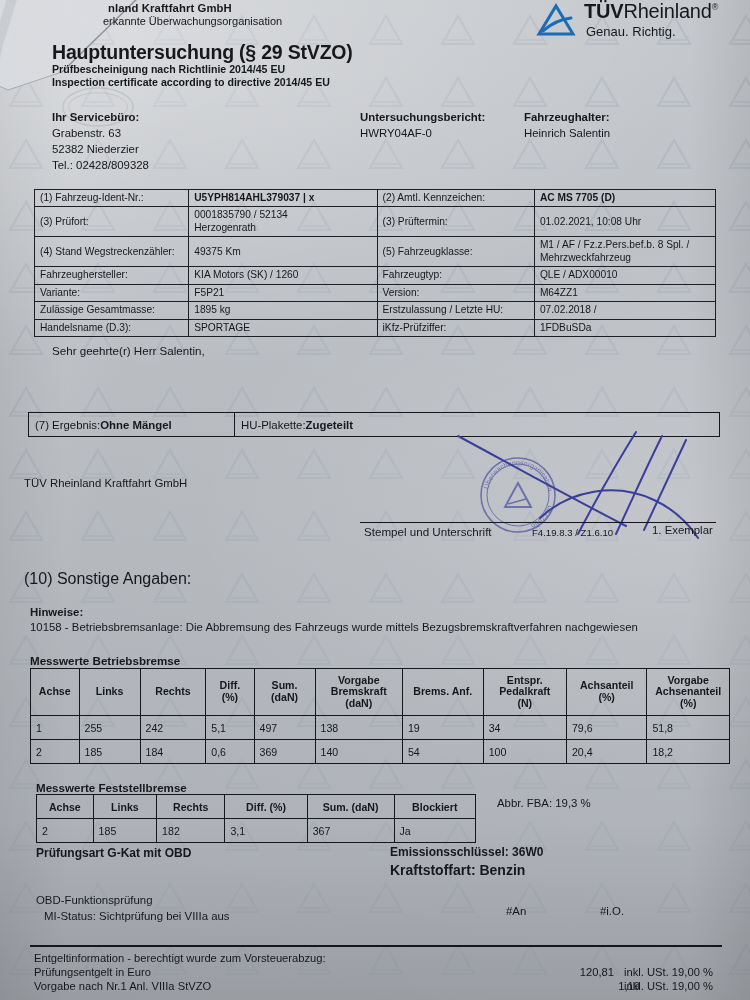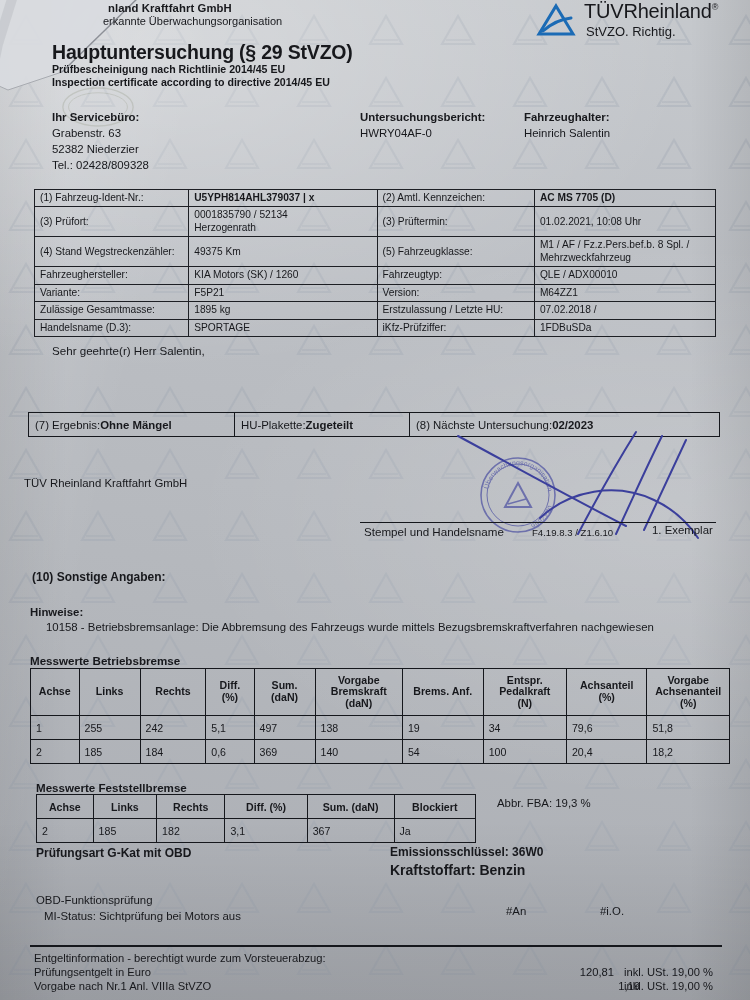--- a/index.html
+++ b/index.html
@@ -34,21 +34,21 @@
   #fold{position:absolute;left:-10px;top:-14px;width:210px;height:150px;pointer-events:none;}
 
   .wrap{position:absolute;inset:0;}
 
   
   .org{position:absolute;left:108px;top:2px;font-size:11.3px;font-weight:bold;letter-spacing:.1px;}
   .org2{position:absolute;left:103px;top:15px;font-size:11px;}
   .logo{position:absolute;left:536px;top:2px;width:210px;height:40px;}
   .logo-tri{position:absolute;left:0;top:1px;}
   .logo-name{position:absolute;left:48px;top:-2px;font-size:20px;letter-spacing:-.2px;white-space:nowrap;}
-  .logo-name b{font-weight:normal;}
+  .logo-name b{font-weight:bold;}
   .logo-reg{font-size:9px;vertical-align:super;}
   .logo-slogan{position:absolute;left:50px;top:22px;font-size:13px;}
 
   h1.title{position:absolute;left:52px;top:41px;margin:0;font-size:19.5px;font-weight:bold;letter-spacing:-.2px;}
   .sub1{position:absolute;left:52px;top:63px;font-size:10.6px;font-weight:bold;}
   .sub2{position:absolute;left:52px;top:76px;font-size:10.6px;font-weight:bold;}
 
   .stamp-faint{position:absolute;left:60px;top:85px;width:76px;height:44px;opacity:.33;pointer-events:none;}
 
   .svc-t{position:absolute;left:52px;top:111px;font-size:11.4px;font-weight:bold;}
@@ -92,23 +92,23 @@
   .resp1{position:absolute;left:24px;top:461px;font-size:11.4px;}
   .resp2{position:absolute;left:24px;top:477px;font-size:11.4px;}
   .sig-line{position:absolute;left:360px;top:522px;width:356px;height:1.4px;background:#14161b;}
   .sig-cap{position:absolute;left:364px;top:525px;font-size:11.6px;}
   .sig-code{position:absolute;left:532px;top:527px;font-size:9.6px;}
   .sig-exp{position:absolute;left:652px;top:524px;font-size:11.4px;}
   #signature{position:absolute;left:440px;top:430px;width:290px;height:110px;pointer-events:none;}
   #round-stamp{position:absolute;left:478px;top:455px;width:80px;height:80px;opacity:.62;pointer-events:none;}
 
   
-  .s10{position:absolute;left:24px;top:570px;font-size:12px;font-weight:bold;margin-left:8px;}
+  .s10{position:absolute;left:24px;top:570px;font-size:16px;font-weight:normal;}
   .hw-t{position:absolute;left:30px;top:606px;font-size:11.4px;font-weight:bold;}
-  .hw-v{position:absolute;left:46px;top:621px;font-size:11.4px;}
+  .hw-v{position:absolute;left:30px;top:621px;font-size:11.4px;}
 
   
   .caption{position:absolute;font-size:11.6px;font-weight:bold;}
   #cap-bbr{left:30px;top:654px;}
   #cap-fsb{left:36px;top:781px;}
 
   #bbr-table{left:30px;top:668px;width:700px;font-size:10.6px;}
   #bbr-table th,#bbr-table td{border:1.3px solid #15171c;}
   #bbr-table th{
     font-weight:bold;text-align:center;line-height:1.1;padding:3px 2px;height:40px;vertical-align:middle;
@@ -180,21 +180,21 @@
 
     <div class="org">nland Kraftfahrt GmbH</div>
     <div class="org2">erkannte Überwachungsorganisation</div>
 
     <div class="logo">
       <svg class="logo-tri" width="40" height="34" viewBox="0 0 40 34">
         <path d="M20 3 L37 31 L3 31 Z" fill="none" stroke="#1b6bb5" stroke-width="3"></path>
         <path d="M7 28 C16 20 26 16 35 15" fill="none" stroke="#1b6bb5" stroke-width="3" stroke-linecap="round"></path>
       </svg>
       <div class="logo-name"><b>TÜV</b><span>Rheinland</span><span class="logo-reg">®</span></div>
-      <div class="logo-slogan">StVZO. Richtig.</div>
+      <div class="logo-slogan">Genau. Richtig.</div>
     </div>
 
     <h1 class="title">Hauptuntersuchung (§ 29 StVZO)</h1>
     <div class="sub1">Prüfbescheinigung nach Richtlinie 2014/45 EU</div>
     <div class="sub2">Inspection certificate according to directive 2014/45 EU</div>
 
     <svg class="stamp-faint" viewBox="0 0 80 46">
       <ellipse cx="40" cy="23" rx="37" ry="20" fill="none" stroke="#9a9f8e" stroke-width="1.4"></ellipse>
       <ellipse cx="40" cy="23" rx="31" ry="15" fill="none" stroke="#9a9f8e" stroke-width="1"></ellipse>
     </svg>
@@ -259,24 +259,20 @@
     <div class="greet">Sehr geehrte(r) Herr Salentin,</div>
 
     <div id="result-bar">
       <div class="cell" id="rb1">
         <span>(7) Ergebnis: </span>
           <span class="b">Ohne Mängel</span>
       </div>
       <div class="cell" id="rb2">
         <span>HU-Plakette: </span>
           <span class="b">Zugeteilt</span>
-      </div>
-      <div class="cell" id="rb3">
-        <span>(8) Nächste Untersuchung: </span>
-          <span class="b">02/2023</span>
       </div>
     </div>
 
     <div class="resp2">TÜV Rheinland Kraftfahrt GmbH</div>
 
     <svg id="signature" viewBox="0 0 290 110">
       <g fill="none" stroke="#3b3f9c" stroke-width="2" stroke-linecap="round">
         <path d="M18 6 C70 34 120 62 186 96"></path>
         <path d="M196 2 C176 34 158 66 138 104"></path>
         <path d="M222 6 C206 38 192 70 176 104"></path>
@@ -296,21 +292,21 @@
         </defs>
       <text font-size="7" fill="#3b3f9c" font-family="Liberation Sans, sans-serif">
         <textPath href="#arcTop" startOffset="6%">Überwachungsorganisation</textPath>
       </text>
       <text font-size="7" fill="#3b3f9c" font-family="Liberation Sans, sans-serif">
         <textPath href="#arcBot" startOffset="10%">0242666</textPath>
       </text>
     </svg>
 
     <div class="sig-line"></div>
-    <div class="sig-cap">Stempel und Handelsname</div>
+    <div class="sig-cap">Stempel und Unterschrift</div>
     <div class="sig-code">F4.19.8.3 / Z1.6.10</div>
     <div class="sig-exp">1. Exemplar</div>
 
     <div class="s10">(10) Sonstige Angaben:</div>
     <div class="hw-t">Hinweise:</div>
     <div class="hw-v">10158 - Betriebsbremsanlage: Die Abbremsung des Fahrzeugs wurde mittels Bezugsbremskraftverfahren nachgewiesen</div>
 
     <div class="caption" id="cap-bbr">Messwerte Betriebsbremse</div>
     <table class="tbl" id="bbr-table">
       <thead>
@@ -377,21 +373,21 @@
             <td>Ja</td>
           </tr>
         </tbody>
     </table>
     <div class="fba">Abbr. FBA: 19,3 %</div>
 
     <div class="pa">Prüfungsart G-Kat mit OBD</div>
     <div class="em1">Emissionsschlüssel: 36W0</div>
     <div class="em2">Kraftstoffart: Benzin</div>
     <div class="obd1">OBD-Funktionsprüfung</div>
-    <div class="obd2">MI-Status: Sichtprüfung bei Motors aus</div>
+    <div class="obd2">MI-Status: Sichtprüfung bei VIIIa aus</div>
     <div class="an">#An</div>
     <div class="io">#i.O.</div>
 
     <div class="feerule"></div>
     <div class="fee0">Entgeltinformation - berechtigt wurde zum Vorsteuerabzug:</div>
     <div class="fee1">Prüfungsentgelt in Euro</div>
     <div class="fee2">Vorgabe nach Nr.1 Anl. VIIIa StVZO</div>
     <div class="amt1">120,81</div>
     <div class="amt2">1,19</div>
     <div class="vat1">inkl. USt. 19,00 %</div>

